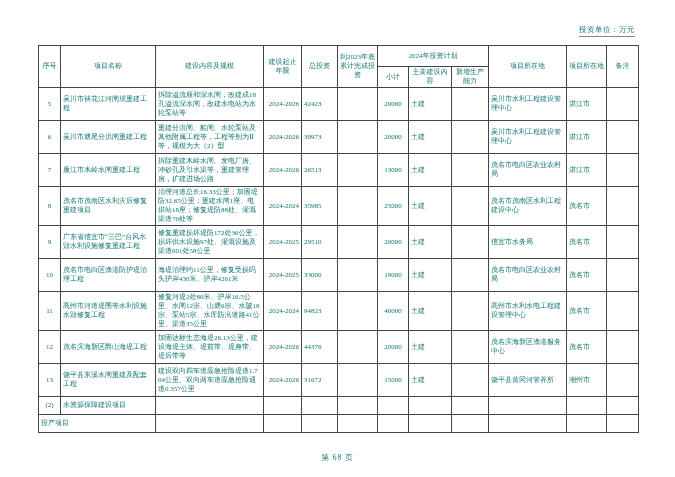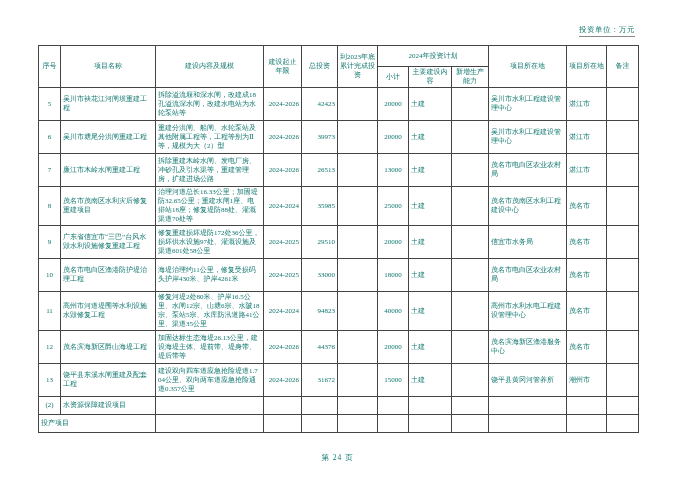--- a/index.html
+++ b/index.html
@@ -38,21 +38,21 @@
   }
   table.main th{
     font-weight:normal;
     text-align:center;
     height:18px;
   }
   tr.data td{height:30px;}
   tr.short td{height:15px;}
   .c-seq{text-align:center;}
   .c-years{text-align:right;}
-  .c-total{text-align:right;}
+  .c-total{text-align:left;}
   .c-done{text-align:right;}
   .c-sub{text-align:center;}
   .c-name,.c-content,.c-main,.c-new,.c-unit,.c-loc,.c-remark{text-align:left;}
   .sec{font-weight:normal;}
   .footer{
     position:absolute;
     left:0;right:0;
     bottom:14px;
     text-align:center;
     font-size:7.5px;
@@ -250,15 +250,15 @@
           <td class="c-sub"></td>
           <td class="c-main"></td>
           <td class="c-new"></td>
           <td class="c-unit"></td>
           <td class="c-loc"></td>
           <td class="c-remark"></td>
         </tr>
       </tbody>
   </table>
 
-  <div class="footer">第 24 页</div>
+  <div class="footer">第 68 页</div>
 
 </div>
 
 </body></html>

